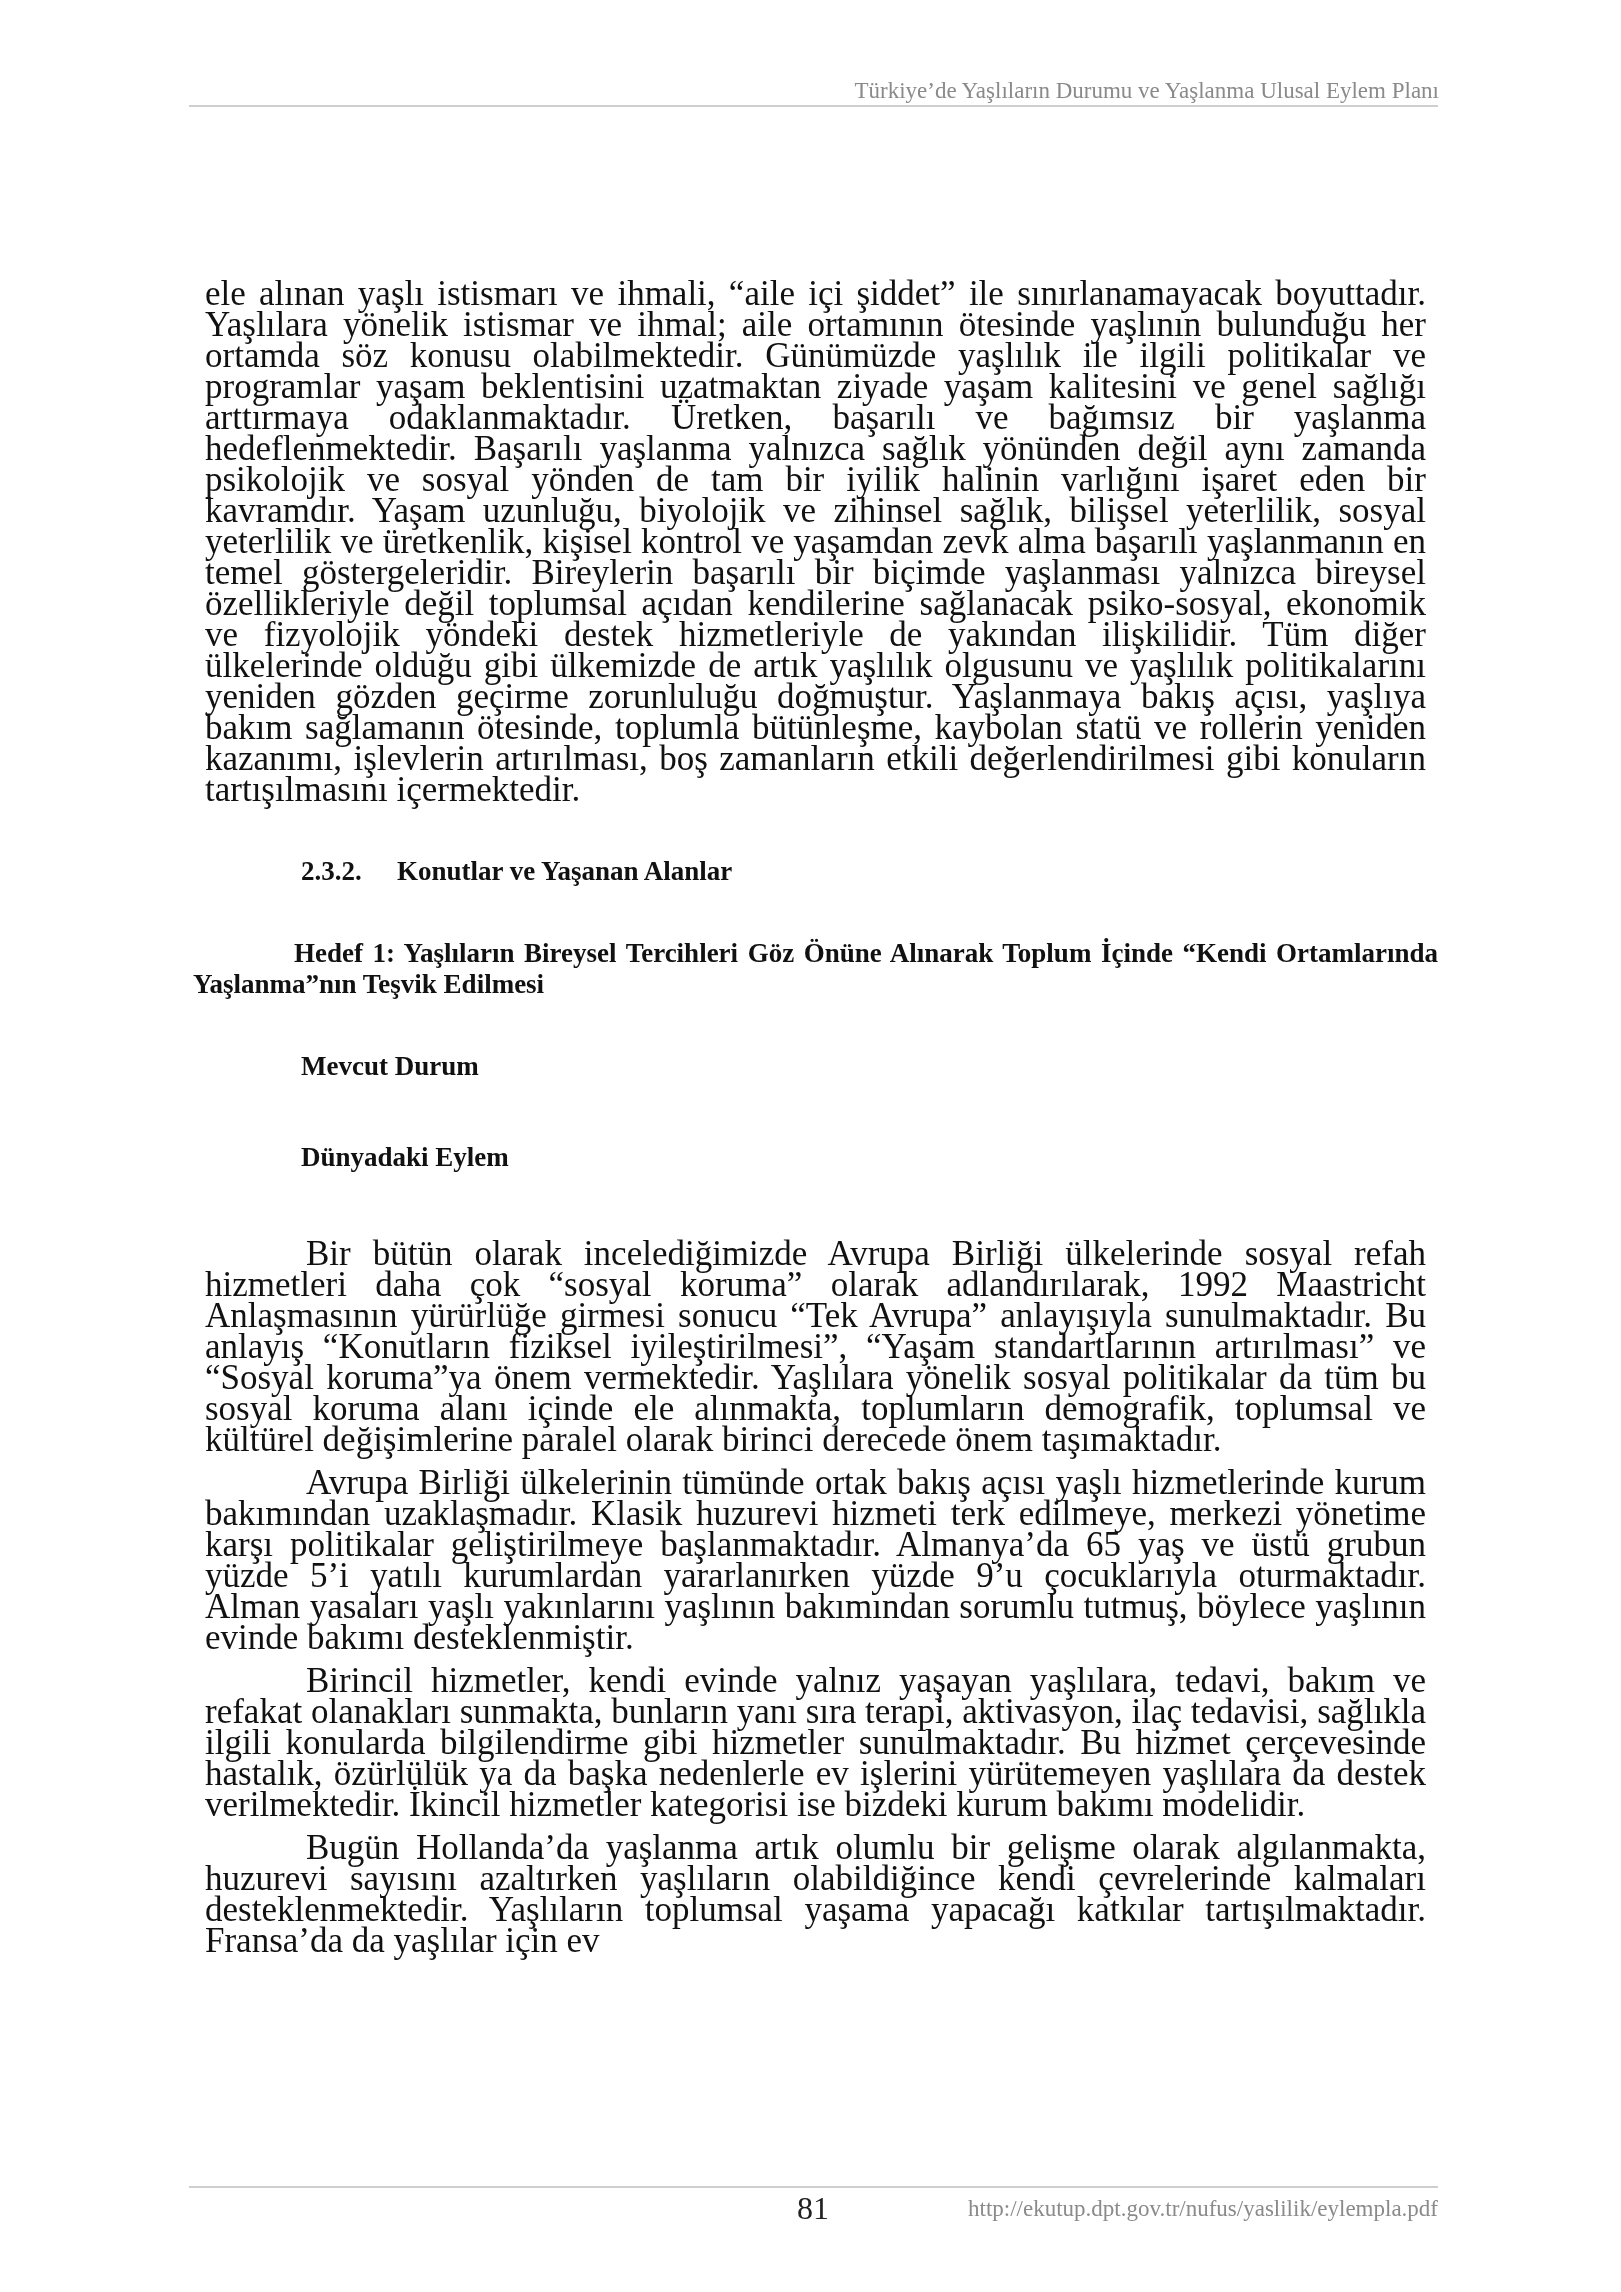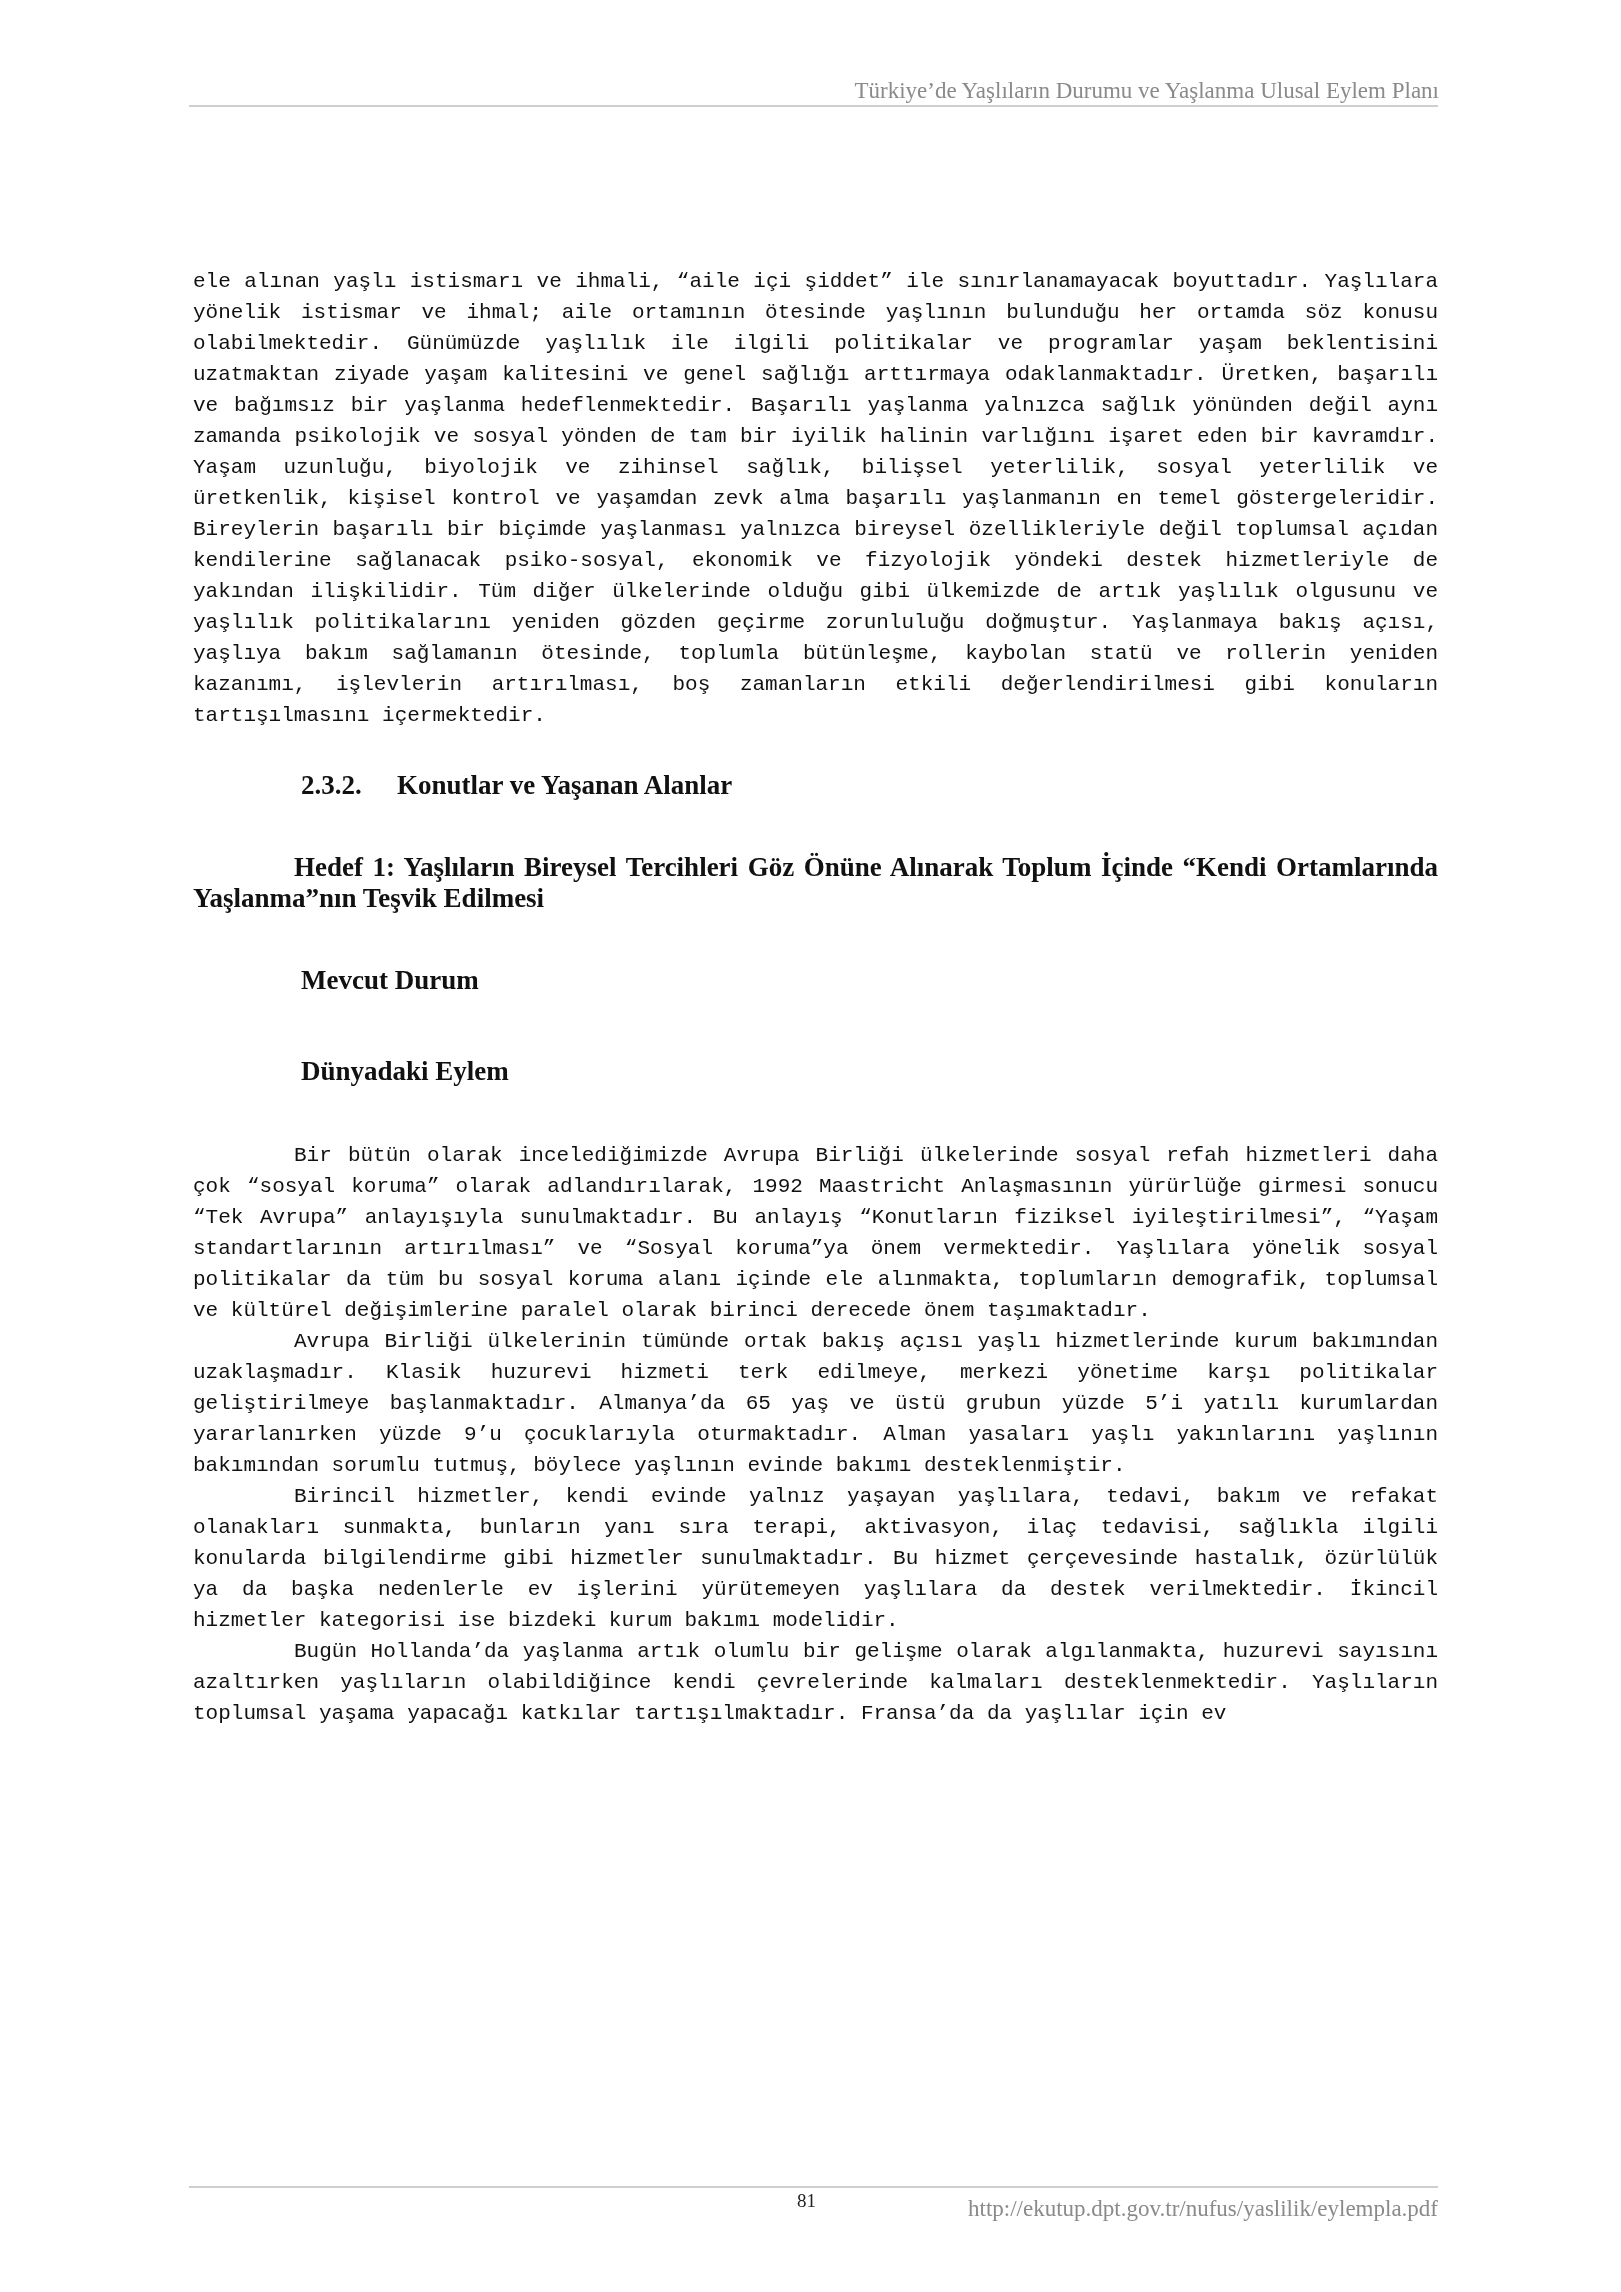--- a/index.html
+++ b/index.html
@@ -1,24 +1,24 @@
 <!DOCTYPE html>
 <html><head>
 <meta charset="utf-8">
 <style>
   html, body { margin: 0; padding: 0; background: #ffffff; }
   body { width: 1621px; height: 2293px; position: relative; overflow: hidden;
          font-family: "Liberation Serif", "DejaVu Serif", serif; color: #111; }
   .header-text { position: absolute; right: 182px; top: 78px; font-size: 23px; color: #8a8a8a; }
   .header-rule { position: absolute; left: 189px; width: 1249px; top: 105px; height: 2px; background: #cfcfcf; }
   .footer-rule { position: absolute; left: 189px; width: 1249px; top: 2186px; height: 2px; background: #cfcfcf; }
-  .page-number { position: absolute; left: 797px; top: 2190px; font-size: 19px; color: #222; }
+  .page-number { position: absolute; left: 797px; top: 2190px; font-size: 32px; color: #222; }
   .footer-url { position: absolute; right: 183px; top: 2196px; font-size: 23px; color: #8a8a8a; }
   .content { position: absolute; left: 193px; width: 1245px; top: 266px; }
-  p.body { margin: 0; font-size: 21px; line-height: 31px; text-align: justify; font-family: Liberation Mono, monospace; }
+  p.body { margin: 12px; font-size: 35px; line-height: 31px; text-align: justify; }
   p.indent { text-indent: 101px; }
   h3.sec { margin: 7px; font-size: 27px; line-height: 31px; font-weight: bold; text-align: justify; }
   h3.sec.ind { padding-left: 101px; }
   h3.goal { margin: 0; font-size: 27px; line-height: 31px; font-weight: bold; text-align: justify; text-indent: 101px; }
   .sec-num { display: inline-block; width: 96px; }
   .gap1 { height: 32px; }
   .gap2 { height: 44px; }
   .gap3 { height: 46px; }
 </style>
 </head>

